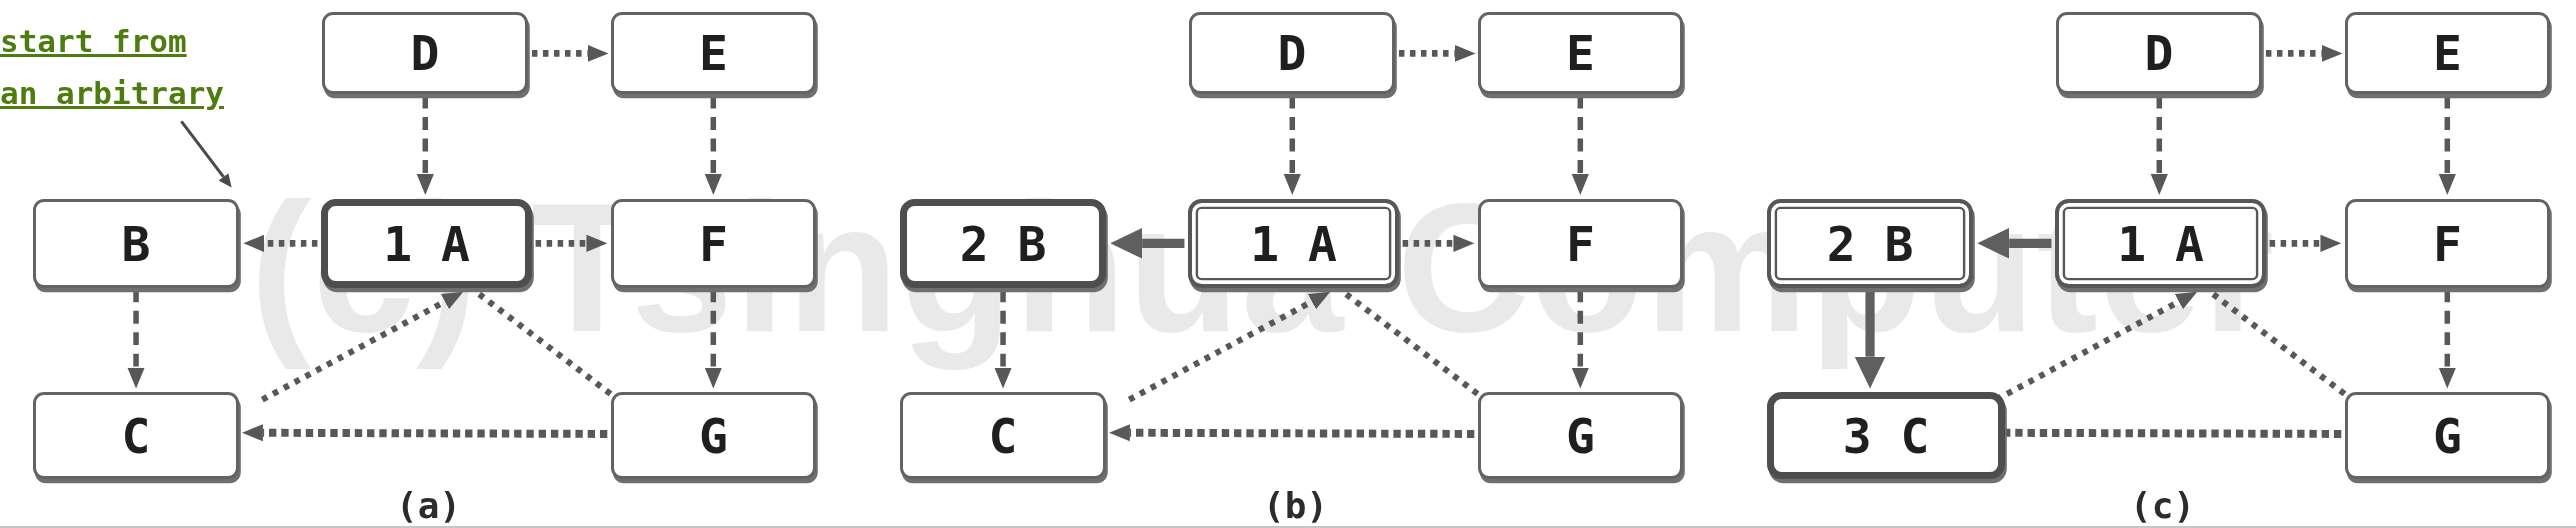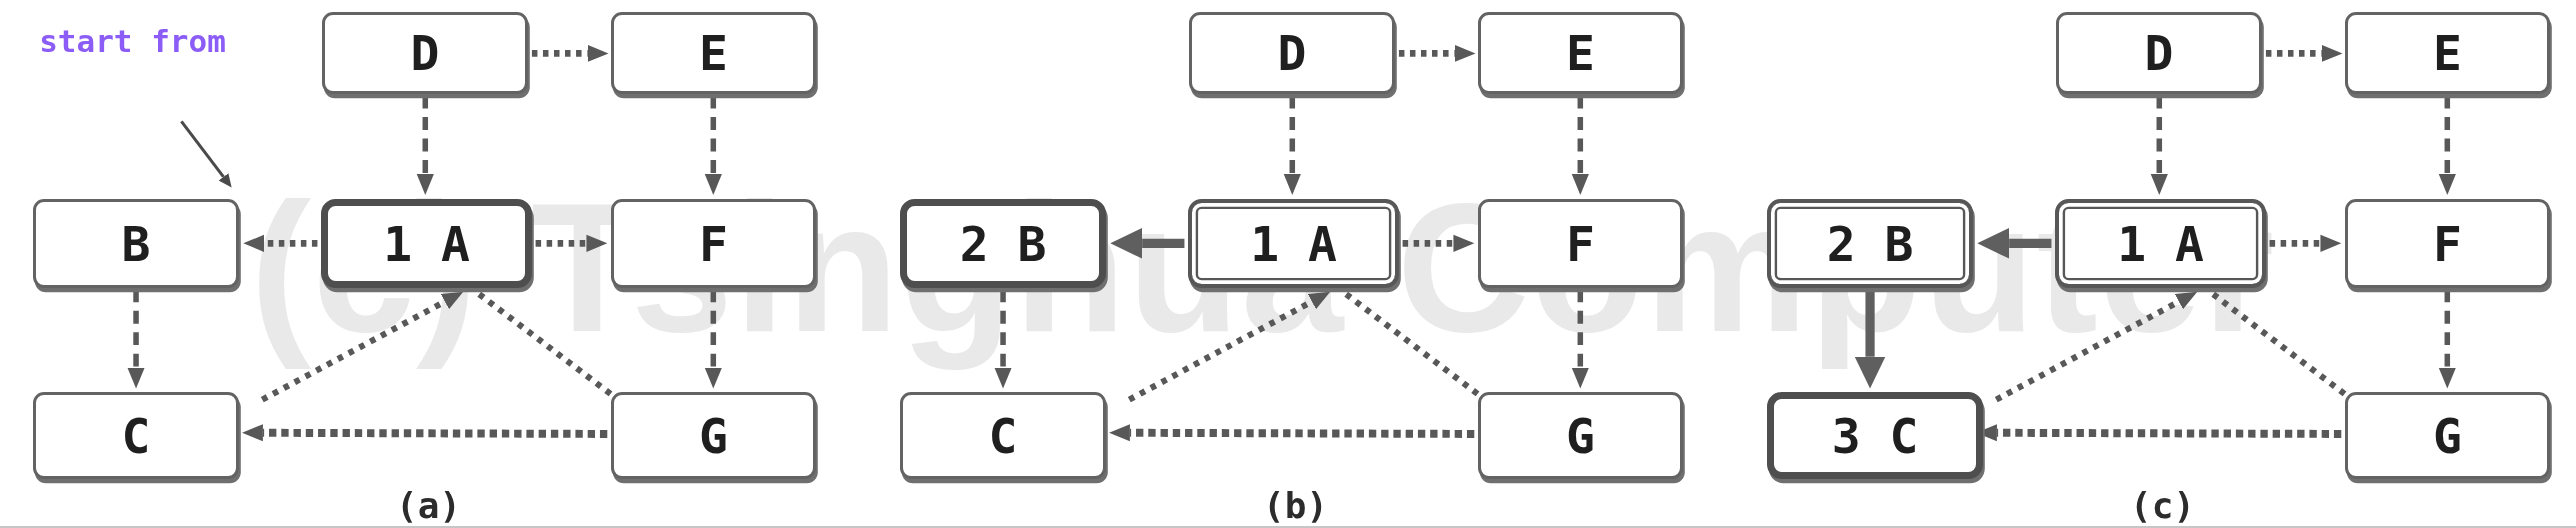--- a/index.html
+++ b/index.html
@@ -26,35 +26,36 @@
   .node.current{border-width:7.4px;border-color:#4e4e4e;border-radius:14.7px;}
   .node.visited{
     border:4.3px solid #575757;border-radius:13.5px;
     box-shadow:inset 0 0 0 3.7px #ffffff, inset 0 0 0 6.1px #575757, 1.8px 4.3px 0 #6f6f6f;
   }
   .panel-label{
     position:absolute;left:306px;top:485px;width:245px;text-align:center;z-index:3;
     font-weight:bold;font-size:36px;color:#2c2c2c;
   }
   .annotation{
-    position:absolute;left:0;top:14.7px;width:265px;z-index:3;text-align:center;
-    font-weight:bold;font-size:31px;line-height:52px;color:#8b5cf6;
+    position:absolute;left:0;top:14.7px;width:265px;z-index:3;
+    font-weight:bold;font-size:31px;line-height:52px;color:#4d7c0f;text-decoration:underline;
   }
   .annotation div{white-space:nowrap;}
   .bottom-rule{
     position:absolute;left:0;right:0;bottom:0;height:3.1px;background:#c6c6c6;z-index:4;
   }
 </style>
 </head>
 <body>
 
 <div class="watermark">(c) Tsinghua Computer</div>
 
 <div class="annotation">
   <div>start from</div>
+  <div>an arbitrary</div>
 </div>
 
 <div id="panels-root">
     <div class="panel" style="left: 0px;">
       <svg class="edges" width="842" height="529" viewBox="0 0 1374 863">
         <defs>
           <marker id="arr-0" markerUnits="userSpaceOnUse" markerWidth="38" markerHeight="32" refX="0" refY="15" orient="auto-start-reverse">
             <path d="M0,1 L34,15 L0,29 Z" fill="#585858"></path>
           </marker>
           <marker id="thick-0" markerUnits="userSpaceOnUse" markerWidth="58" markerHeight="56" refX="0" refY="27" orient="auto">
@@ -140,20 +141,20 @@
         <line x1="1164" y1="472" x2="1164" y2="600" stroke="#585858" stroke-width="9" fill="none" stroke-linecap="butt" stroke-dasharray="21 14" marker-end="url(#arr-2)"></line>
         <line x1="991" y1="708" x2="428.9998085687984" y2="706.114093317345" stroke="#585858" stroke-width="13" fill="none" stroke-linecap="butt" stroke-dasharray="12 8" marker-end="url(#arr-2)"></line>
         <line x1="428" y1="652" x2="726.0405508858387" y2="492.0758019636963" stroke="#585858" stroke-width="10" fill="none" stroke-linecap="butt" stroke-dasharray="9 11" marker-end="url(#arr-2)"></line>
         <line x1="782" y1="480" x2="1006" y2="650" stroke="#585858" stroke-width="10" fill="none" stroke-linecap="butt" stroke-dasharray="9 11"></line>
       </svg>
       <div class="node" style="left: 322px; top: 12.3px; width: 206px; height: 82px;">D</div>
       <div class="node" style="left: 611px; top: 12.3px; width: 205px; height: 82px;">E</div>
       <div class="node visited" style="left: 33px; top: 199px; width: 206px; height: 89px;">2 B</div>
       <div class="node visited" style="left: 321px; top: 199px; width: 211px; height: 89px;">1 A</div>
       <div class="node" style="left: 611px; top: 199px; width: 205px; height: 89px;">F</div>
-      <div class="node current" style="left: 33px; top: 392px; width: 216px; height: 87px;">3 C</div>
+      <div class="node current" style="left: 33px; top: 392px; width: 238px; height: 87px;">3 C</div>
       <div class="node" style="left: 611px; top: 392px; width: 205px; height: 87px;">G</div>
       <div class="panel-label">(c)</div>
     </div>
   </div>
 
 <div class="bottom-rule"></div>
 
 
 </body></html>

